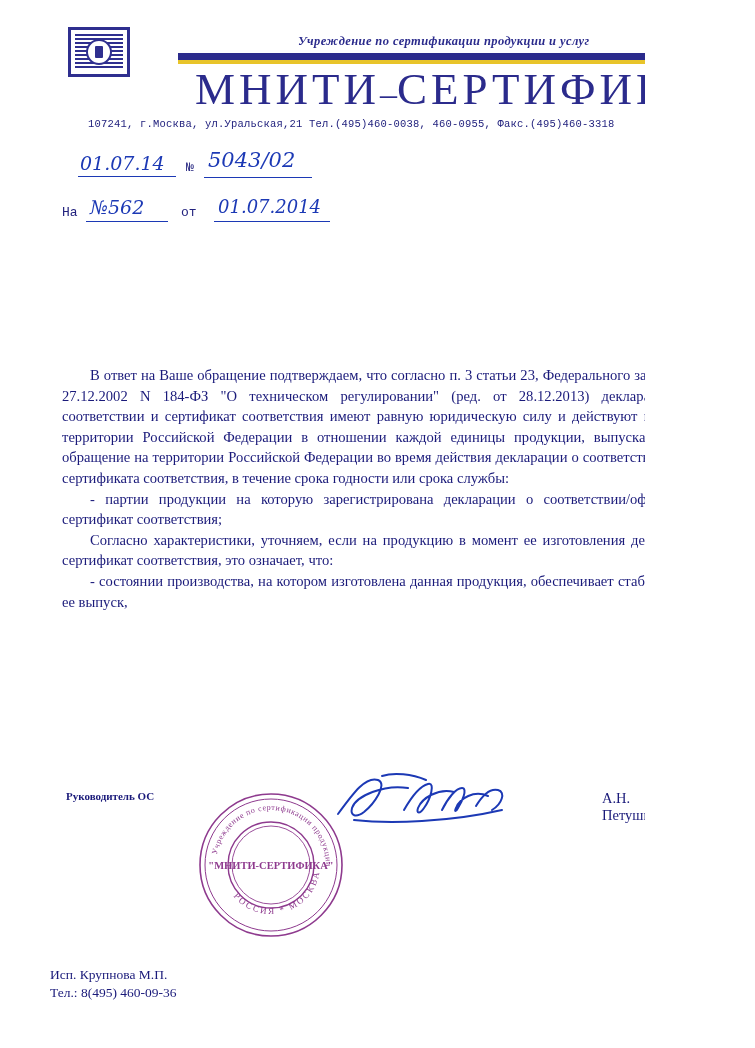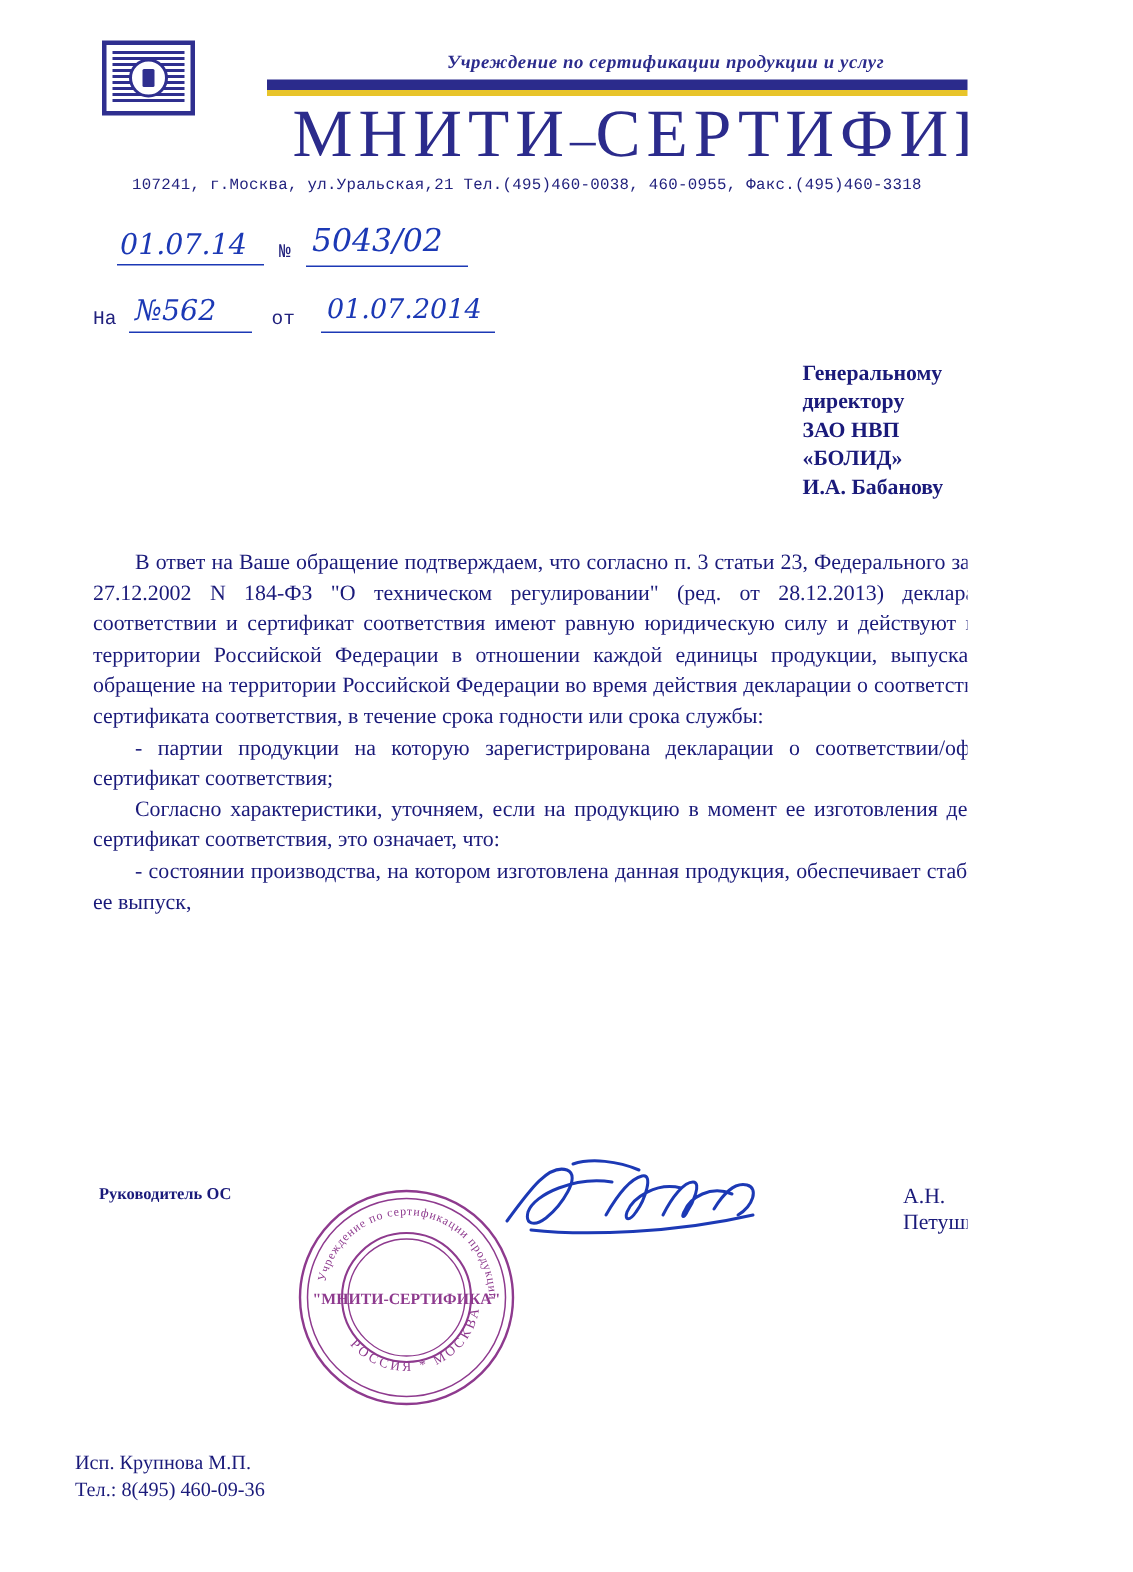--- a/index.html
+++ b/index.html
@@ -226,25 +226,20 @@
   <div class="hw-line" style="left:204px; top:177px; width:108px;"></div>
 
   <div class="prt" style="left:62px; top:205px;">На</div>
   <div class="hw" style="left:90px; top:196px; font-size:19px;">№562</div>
   <div class="hw-line" style="left:86px; top:221px; width:82px;"></div>
 
   <div class="prt" style="left:181px; top:205px;">от</div>
   <div class="hw" style="left:218px; top:196px; font-size:18px;">01.07.2014</div>
   <div class="hw-line" style="left:214px; top:221px; width:116px;"></div>
 
-  <div class="addressee">
-    <div>Генеральному директору</div>
-    <div>ЗАО НВП «БОЛИД»</div>
-    <div>И.А. Бабанову</div>
-  </div>
 
   <div class="body-text">
     <p>В ответ на Ваше обращение подтверждаем, что согласно п. 3 статьи 23, Федерального закона от 27.12.2002 N 184-ФЗ "О техническом регулировании" (ред. от 28.12.2013) декларация о соответствии и сертификат соответствия имеют равную юридическую силу и действуют на всей территории Российской Федерации в отношении каждой единицы продукции, выпускаемой в обращение на территории Российской Федерации во время действия декларации о соответствии или сертификата соответствия, в течение срока годности или срока службы:</p>
     <p class="dash-p">- партии продукции на которую зарегистрирована декларации о соответствии/оформлен сертификат соответствия;</p>
     <p>Согласно характеристики, уточняем, если на продукцию в момент ее изготовления действует сертификат соответствия, это означает, что:</p>
     <p class="dash-p">- состоянии производства, на котором изготовлена данная продукция, обеспечивает стабильный ее выпуск,</p>
   </div>
 
   <div class="sig-left">Руководитель ОС</div>
   <div class="sig-right">А.Н. Петушков</div>

